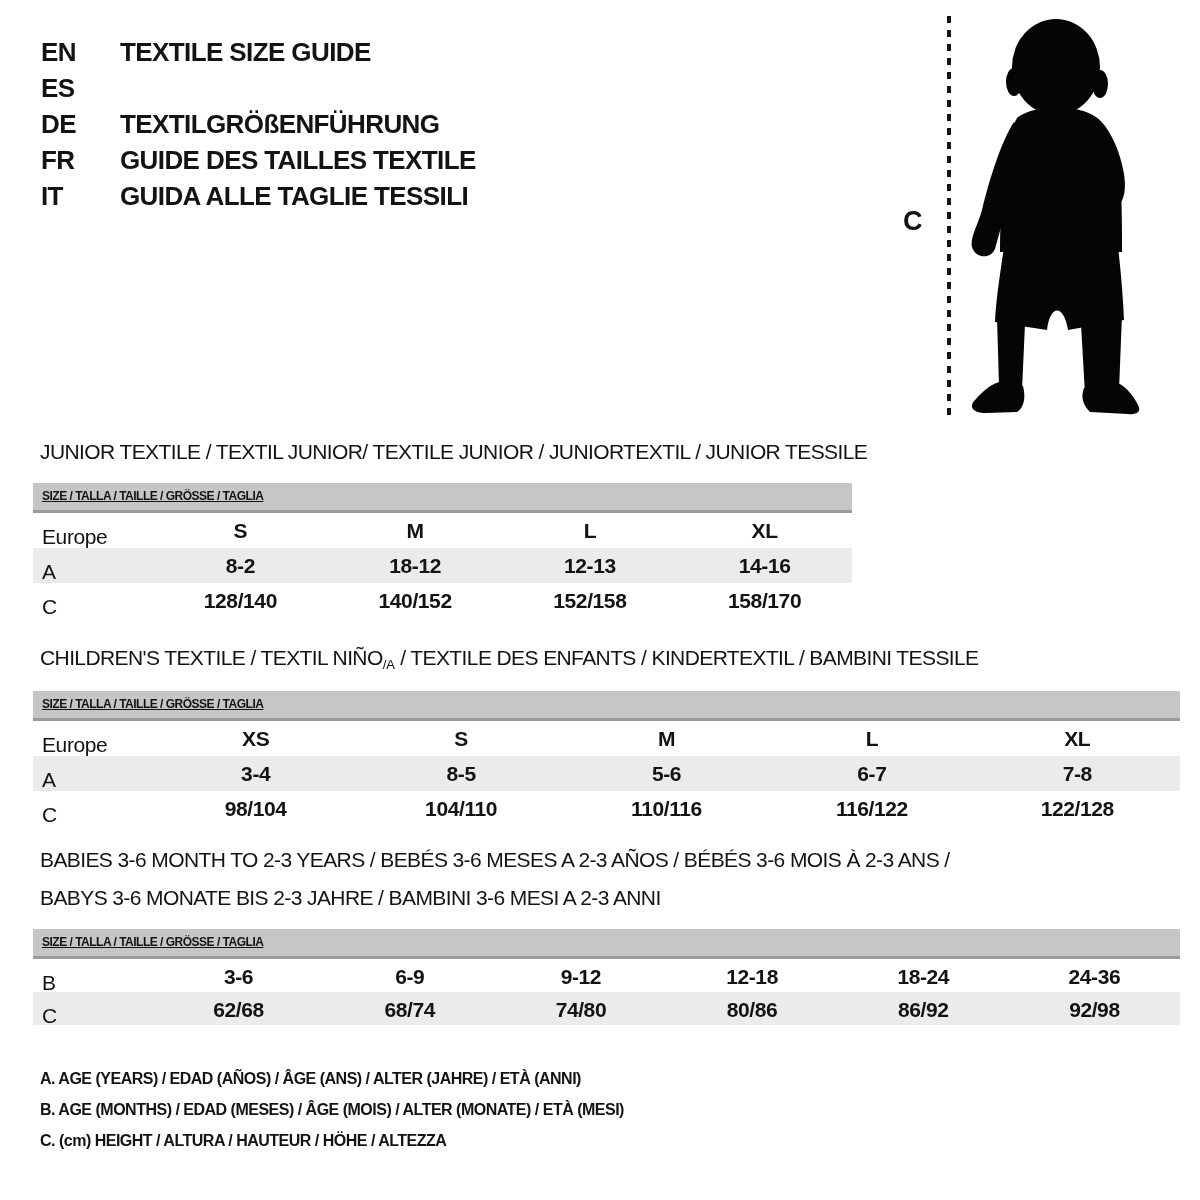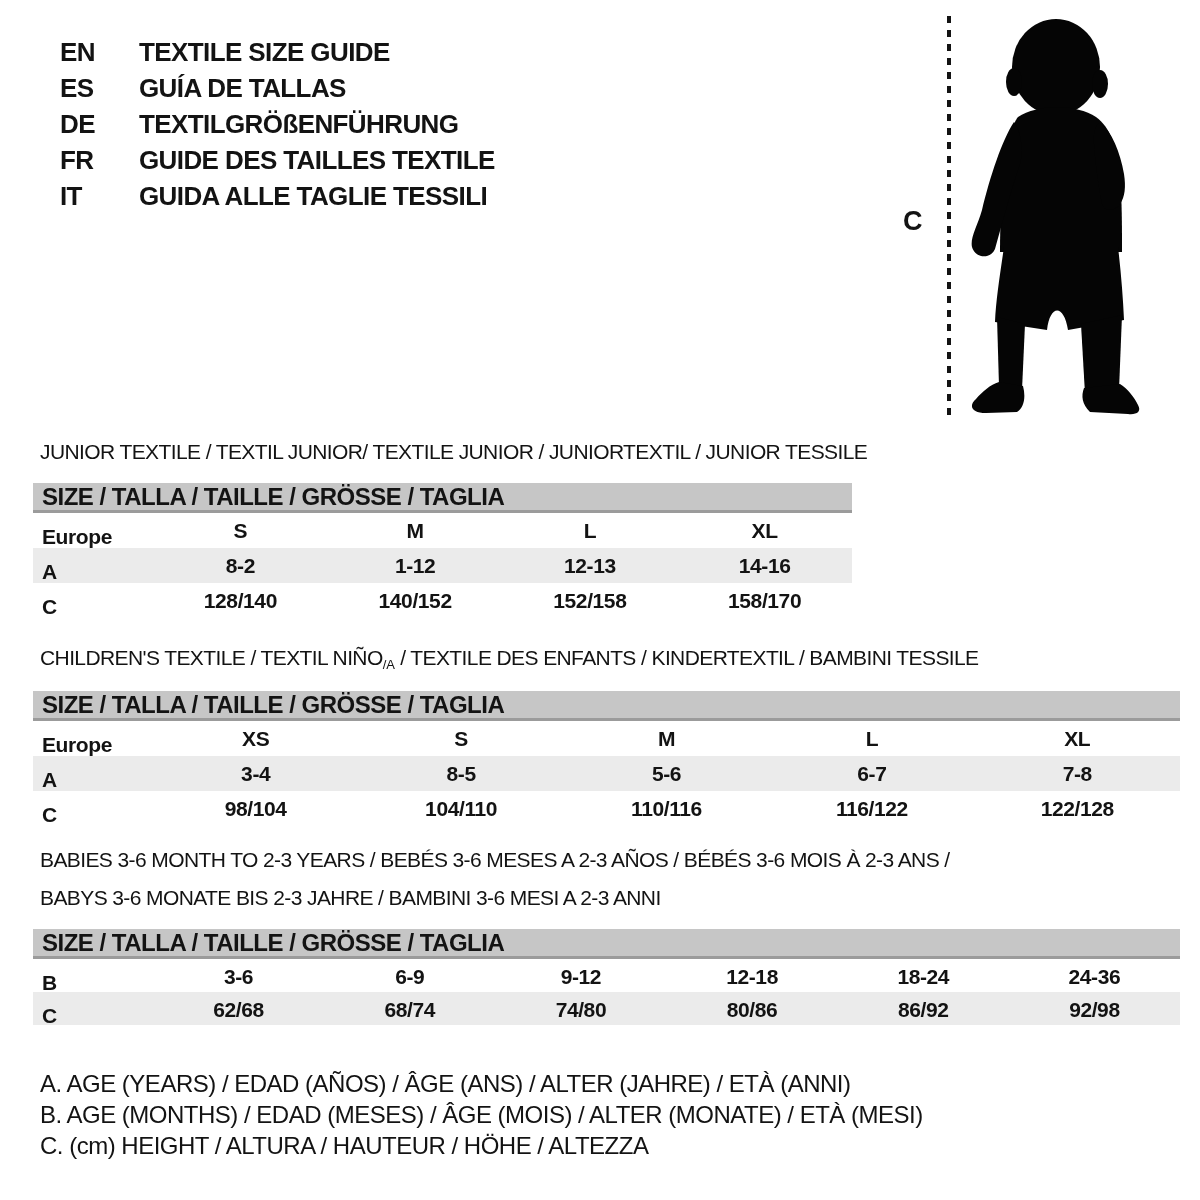--- a/index.html
+++ b/index.html
@@ -12,21 +12,21 @@
   *{margin:0;padding:0;box-sizing:border-box;}
   html,body{background:#ffffff;}
   body{
     width:1200px;height:1200px;position:relative;overflow:hidden;
     font-family:"Liberation Sans",sans-serif;
     color:var(--ink);
     -webkit-font-smoothing:antialiased;
   }
 
   
-  .lang-block{position:absolute;left:41px;top:34px;margin-left:19px;}
+  .lang-block{position:absolute;left:41px;top:34px;}
   .lang-row{display:grid;grid-template-columns:79px auto;height:36px;align-items:center;}
   .lang-code,.lang-title{
     font-weight:bold;font-size:26px;letter-spacing:-0.6px;white-space:nowrap;
   }
 
   
   .measure-line{
     position:absolute;left:947px;top:16px;width:4px;height:402px;
     background:repeating-linear-gradient(to bottom,var(--ink) 0 7px,transparent 7px 14px);
   }
@@ -41,50 +41,49 @@
   .section-title{
     position:absolute;left:40px;
     font-weight:normal;font-size:21px;letter-spacing:-0.6px;white-space:nowrap;
   }
   .title-sub{font-size:13px;vertical-align:-4px;letter-spacing:0;}
   .size-table{position:absolute;left:33px;}
   .size-bar{
     height:30px;line-height:27px;
     background:var(--table-header-bg);
     border-bottom:3px solid var(--table-header-border);
-    font-weight:bold;font-size:24px;letter-spacing:-0.5px;
-    padding-left:9px;white-space:nowrap;
+    font-weight:bold;font-size:12px;letter-spacing:-0.5px;
+    padding-left:9px;white-space:nowrap;text-decoration:underline;
   }
   .trow{display:grid;align-items:center;height:35px;}
   .babies .trow{height:33px;}
   .trow.shaded{background:var(--row-shaded-bg);}
   .tlabel{
-    padding-left:9px;font-weight:bold;font-size:21px;letter-spacing:-0.4px;margin-top:12px;
+    padding-left:9px;font-weight:normal;font-size:21px;letter-spacing:-0.4px;margin-top:12px;
   }
   .tcell{
     text-align:center;font-weight:bold;font-size:21px;letter-spacing:-0.4px;
   }
 
   
   .legend{position:absolute;left:40px;top:1070px;}
   .legend-line{
-    height:31px;font-weight:normal;font-size:24px;letter-spacing:-0.5px;white-space:nowrap;
+    height:31px;font-weight:bold;font-size:16px;letter-spacing:-0.5px;white-space:nowrap;
   }
 </style>
 </head>
 <body>
 
 <div class="lang-block">
   <div class="lang-row">
     <span class="lang-code">EN</span>
     <span class="lang-title">TEXTILE SIZE GUIDE</span>
   </div>
   <div class="lang-row">
     <span class="lang-code">ES</span>
-    <span class="lang-title">GUÍA DE TALLAS</span>
   </div>
   <div class="lang-row">
     <span class="lang-code">DE</span>
     <span class="lang-title">TEXTILGRÖßENFÜHRUNG</span>
   </div>
   <div class="lang-row">
     <span class="lang-code">FR</span>
     <span class="lang-title">GUIDE DES TAILLES TEXTILE</span>
   </div>
   <div class="lang-row">
@@ -115,21 +114,21 @@
     <div class="trow" style="grid-template-columns: 120px repeat(4, 1fr);">
       <div class="tlabel">Europe</div>
       <div class="tcell">S</div>
       <div class="tcell">M</div>
       <div class="tcell">L</div>
       <div class="tcell">XL</div>
     </div>
     <div class="trow shaded" style="grid-template-columns: 120px repeat(4, 1fr);">
       <div class="tlabel">A</div>
       <div class="tcell">8-2</div>
-      <div class="tcell">1-12</div>
+      <div class="tcell">18-12</div>
       <div class="tcell">12-13</div>
       <div class="tcell">14-16</div>
     </div>
     <div class="trow" style="grid-template-columns: 120px repeat(4, 1fr);">
       <div class="tlabel">C</div>
       <div class="tcell">128/140</div>
       <div class="tcell">140/152</div>
       <div class="tcell">152/158</div>
       <div class="tcell">158/170</div>
     </div>

